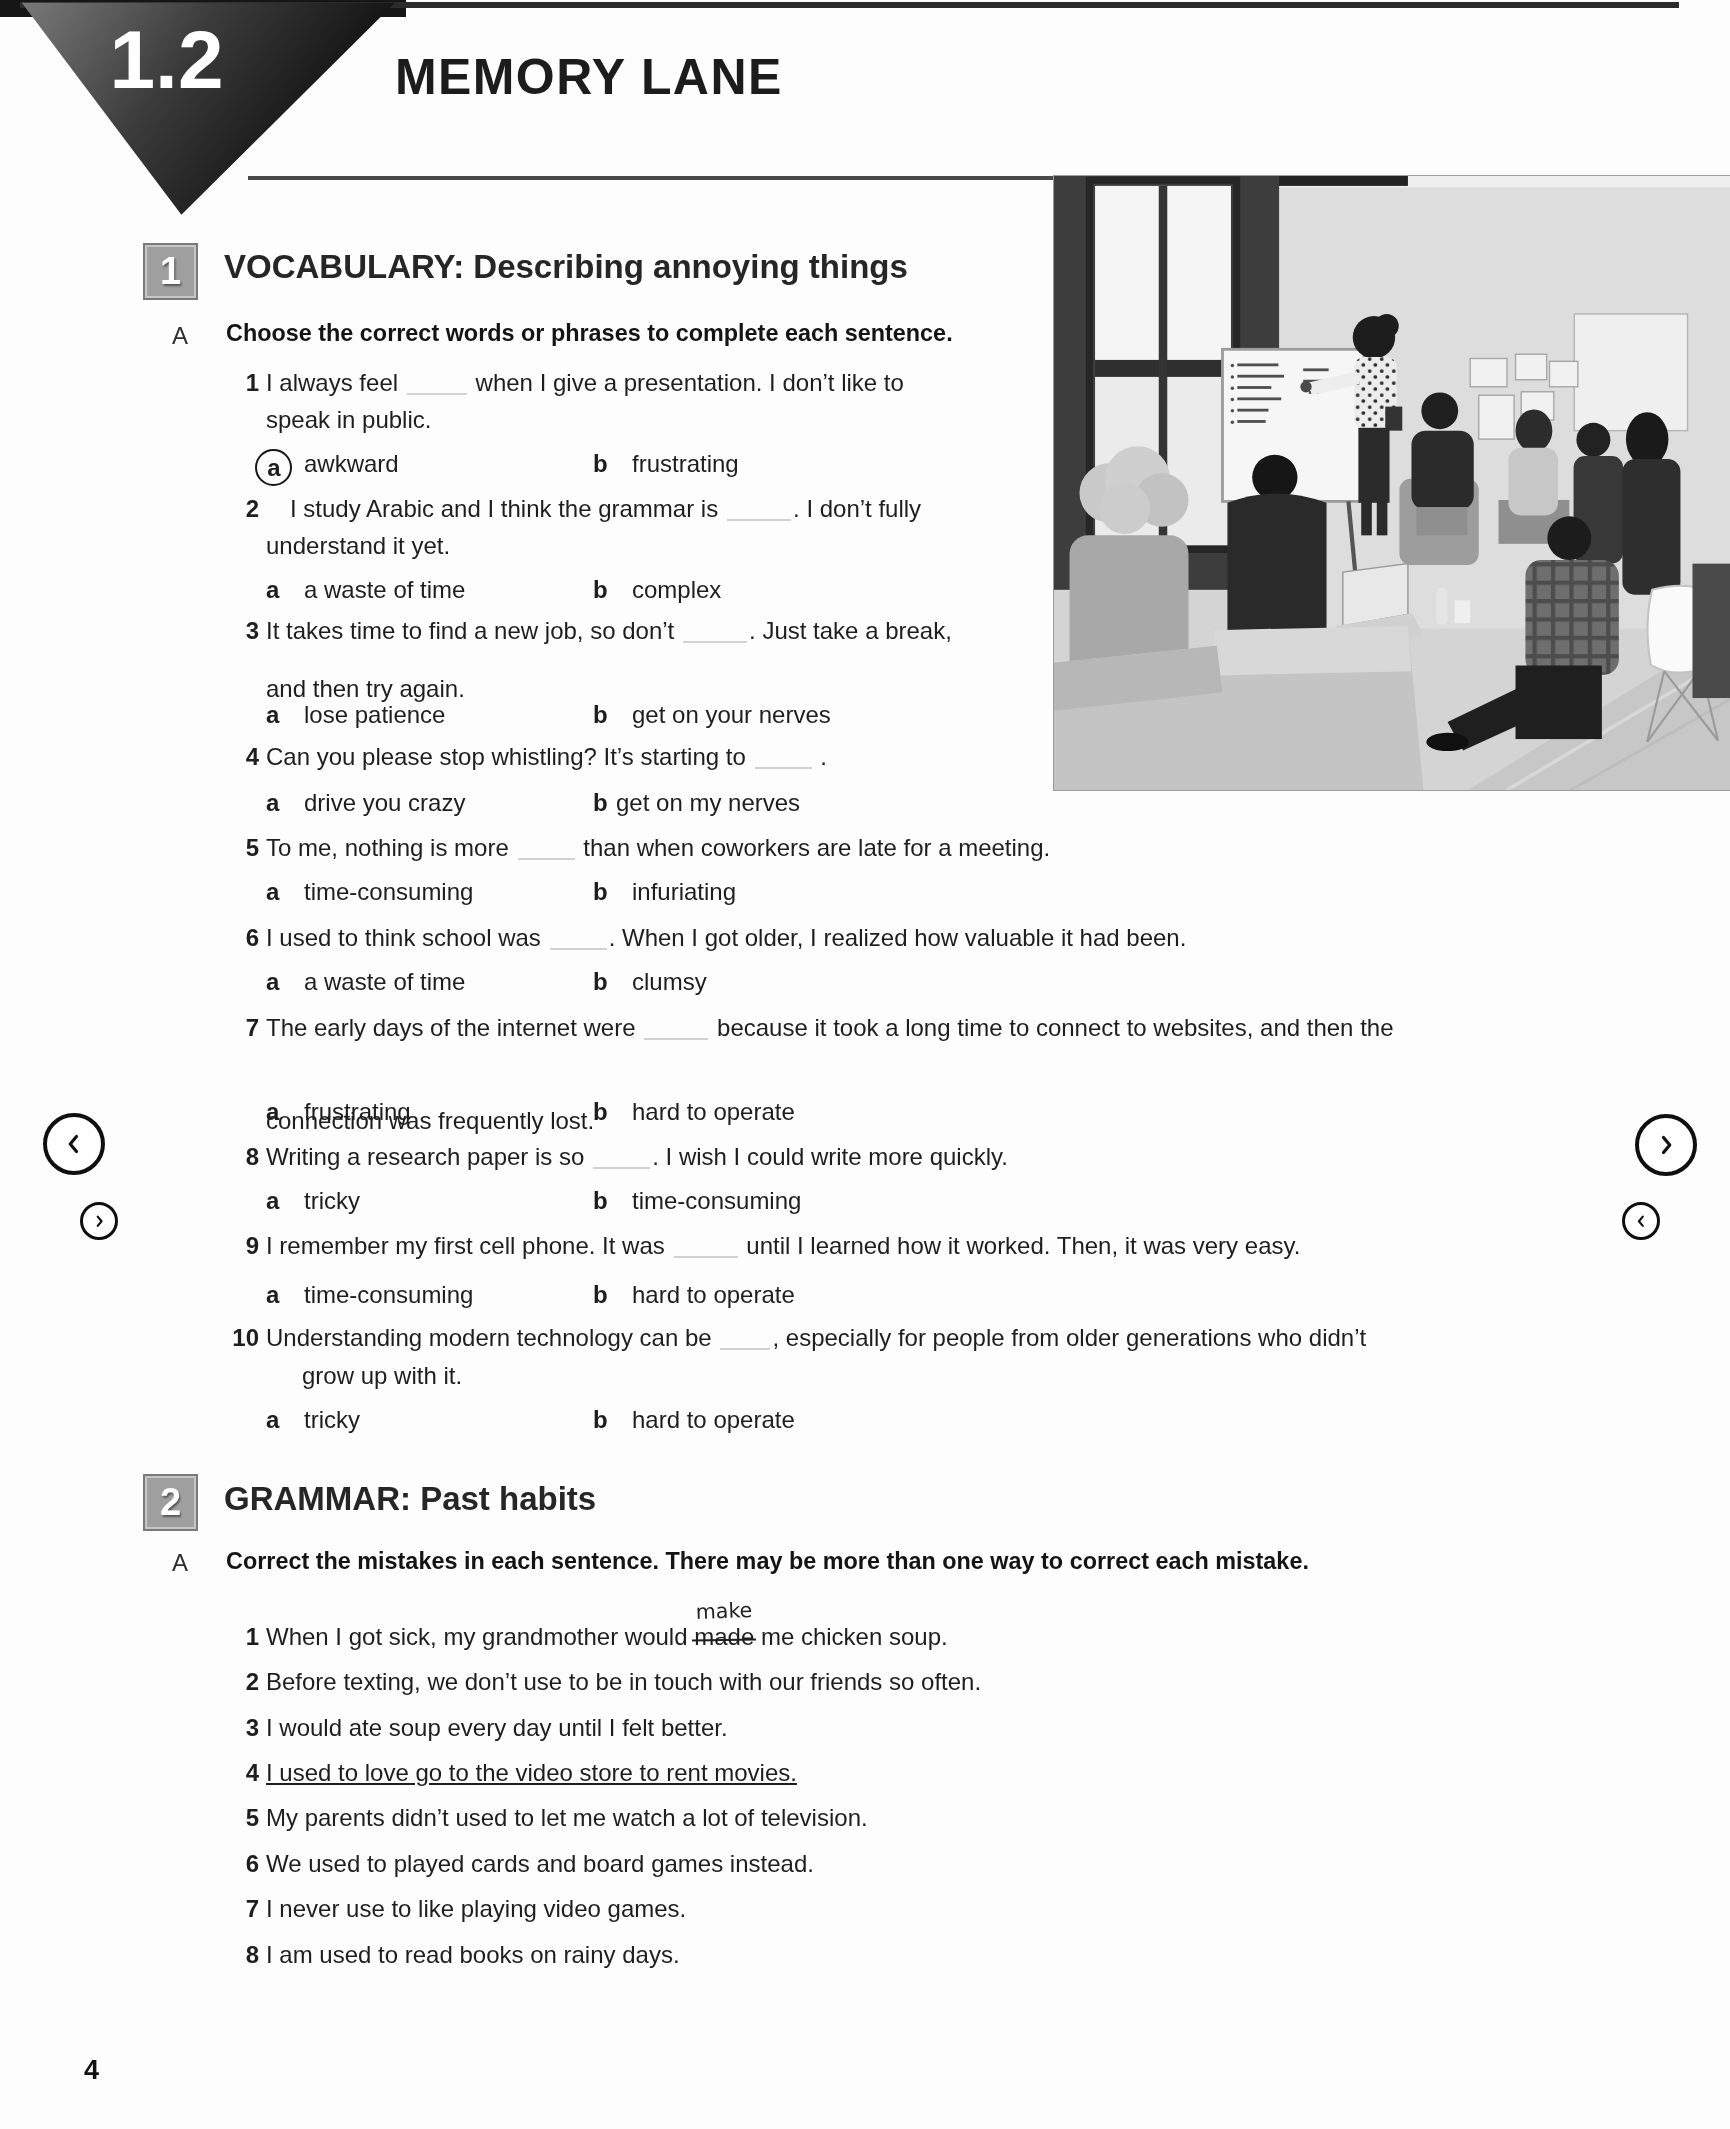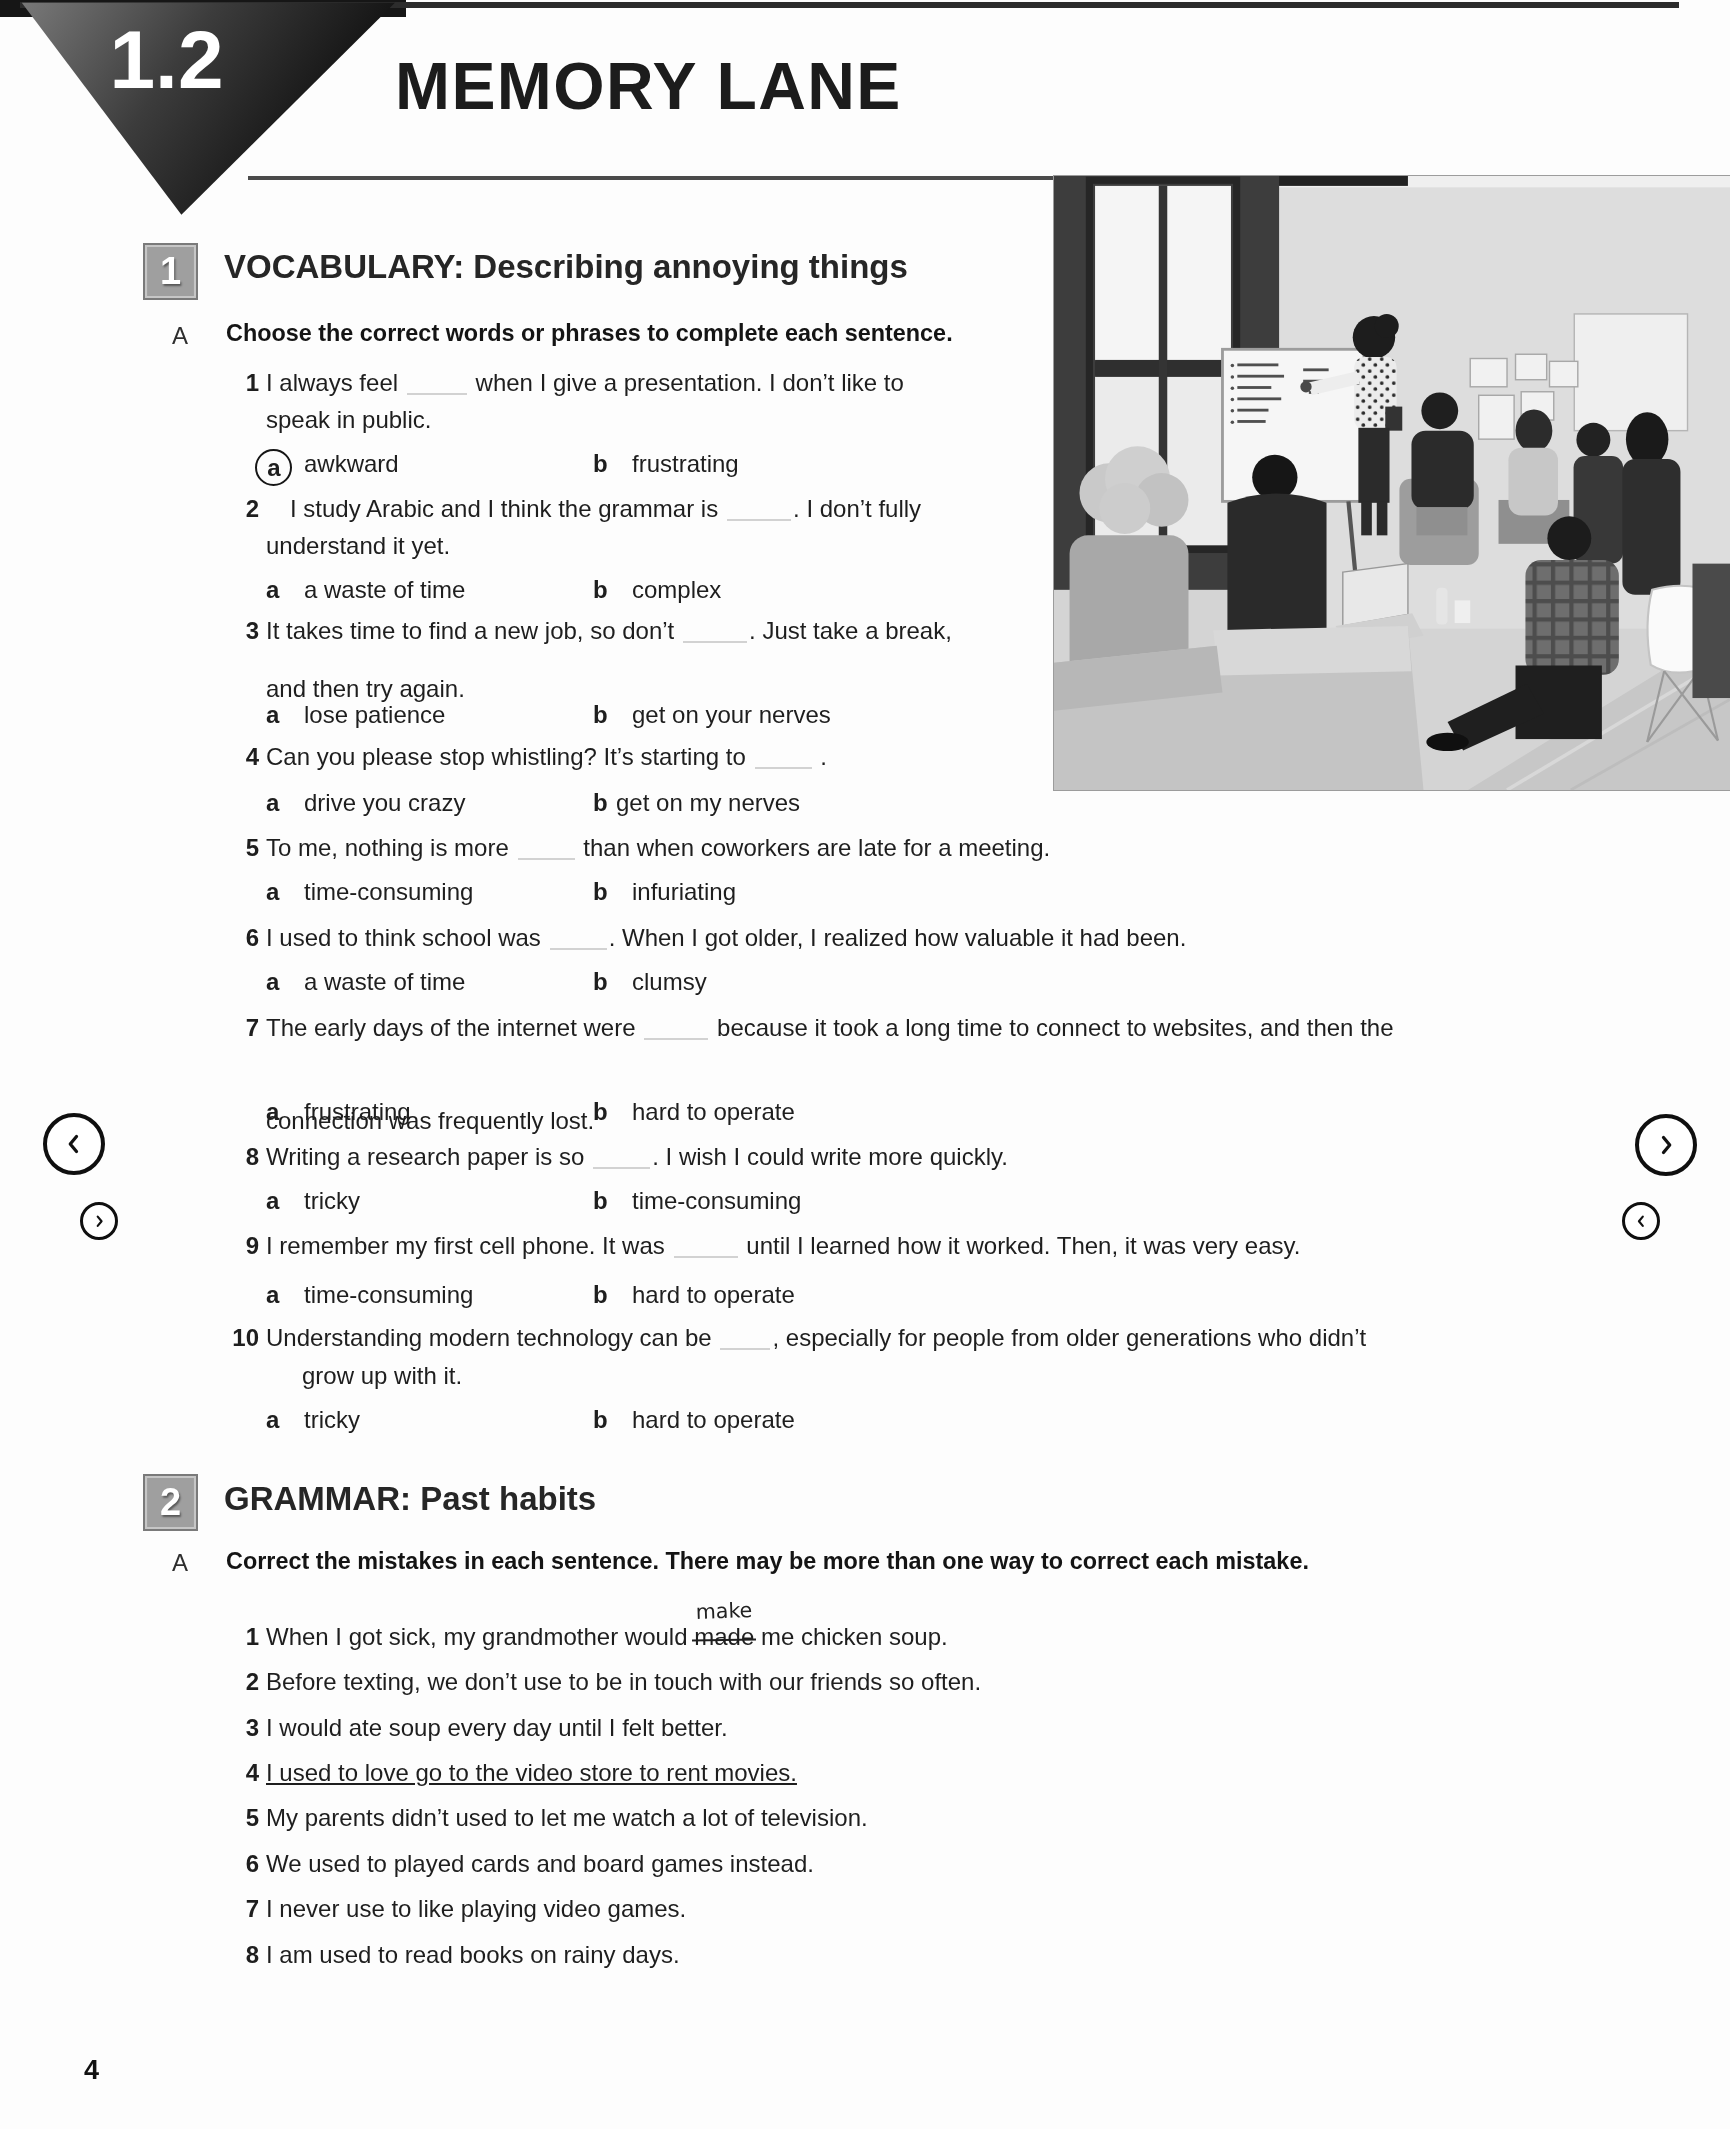--- a/index.html
+++ b/index.html
@@ -8,21 +8,21 @@
     font-family:"Liberation Sans",sans-serif;color:#1e1e1e;overflow:hidden;
   }
   
   #topbar{position:absolute;left:20px;top:2.1px;width:1659px;height:6.4px;background:#2c2c2c;}
   #topbar-left{position:absolute;left:0;top:0;width:406px;height:17px;background:#161616;}
   #unit-triangle{position:absolute;left:18px;top:0;width:380px;height:217px;
     background:linear-gradient(125deg,#7a7a7a 0%,#3c3c3c 38%,#0c0c0c 80%);
     clip-path:polygon(1% 1.3%,99.2% 1.3%,43% 99%);}
   #unit-number{position:absolute;left:85px;top:12.8px;width:163px;text-align:center;
     font-size:82px;font-weight:700;color:#ffffff;}
-  #page-title{position:absolute;left:395px;top:48px;font-size:66px;font-weight:800;
+  #page-title{position:absolute;left:395px;top:48px;font-size:50px;font-weight:800;
     letter-spacing:1.4px;color:#1c1c1c;white-space:nowrap;}
   #title-rule{position:absolute;left:248px;top:176px;width:825px;height:4.3px;background:#4a4a4a;}
   
   #photo{position:absolute;left:1053px;top:175px;width:678px;height:616px;
     border:1.4px solid #9c9c9c;box-sizing:border-box;background:#d6d6d6;overflow:hidden;}
   #photo svg{display:block;width:100%;height:100%;}
   
   .badge{position:absolute;width:55px;height:57px;background:#9f9f9f;border:2.1px solid #7a7a7a;
     box-shadow:inset 0 0 0 2.1px #c6c6c6;display:flex;align-items:center;justify-content:center;
     font-size:38px;font-weight:700;color:#fff;text-shadow:1.4px 2.1px 2.1px rgba(0,0,0,.45);box-sizing:border-box;}

